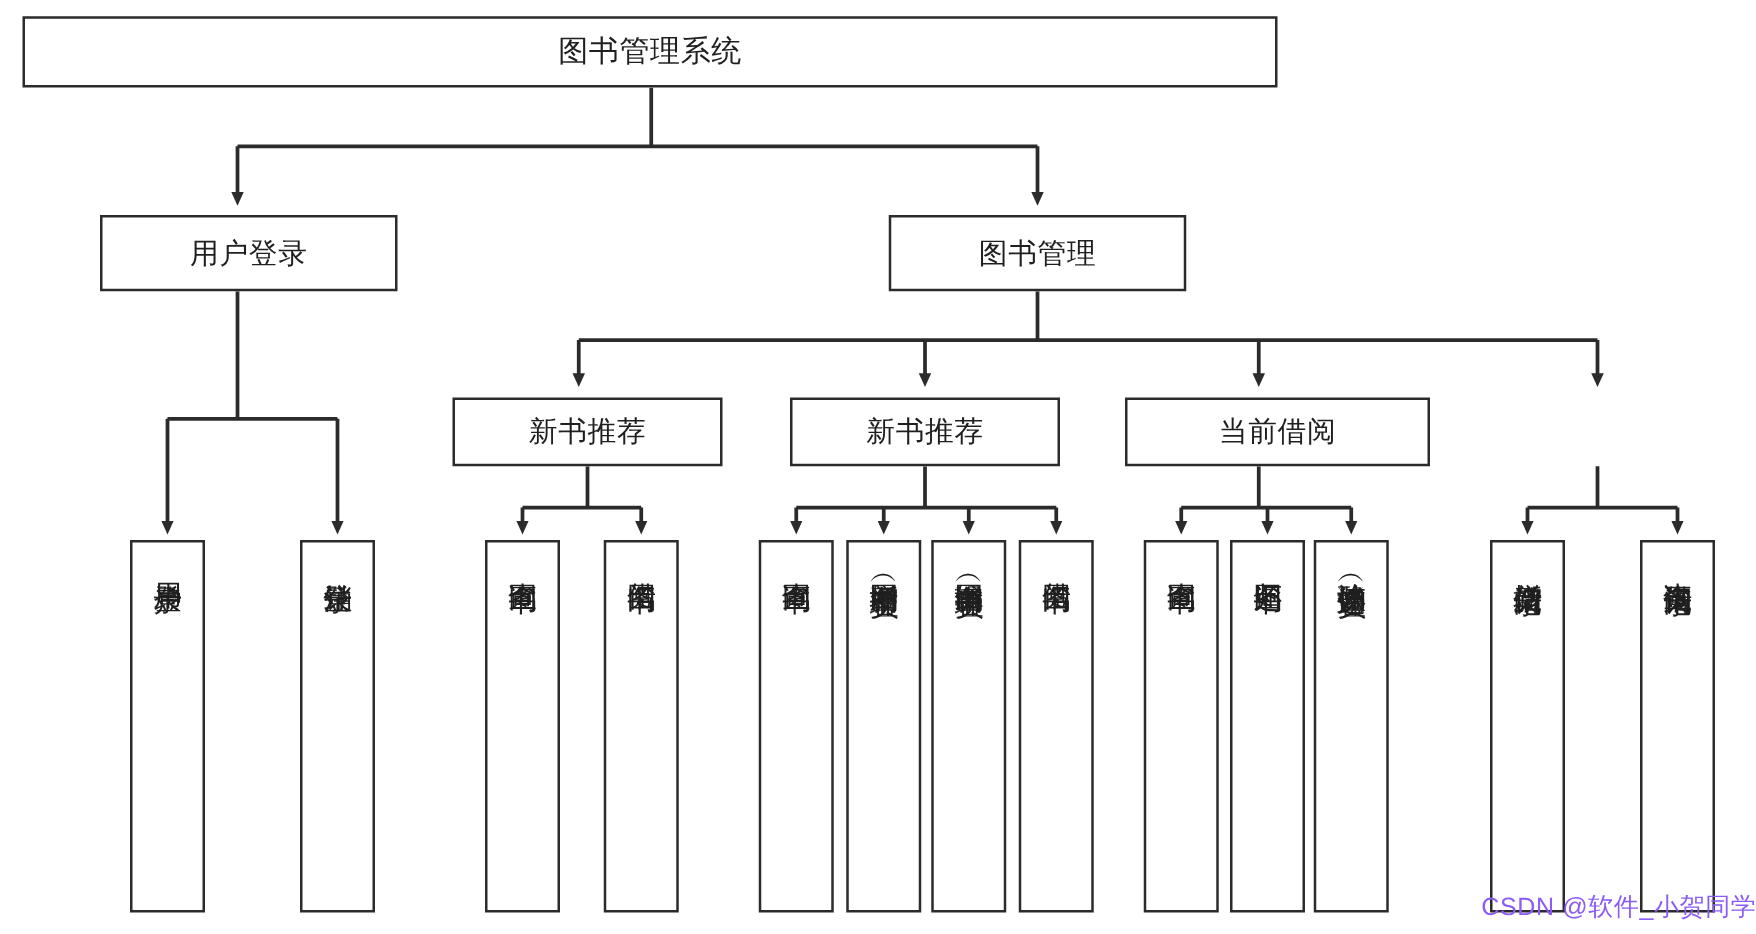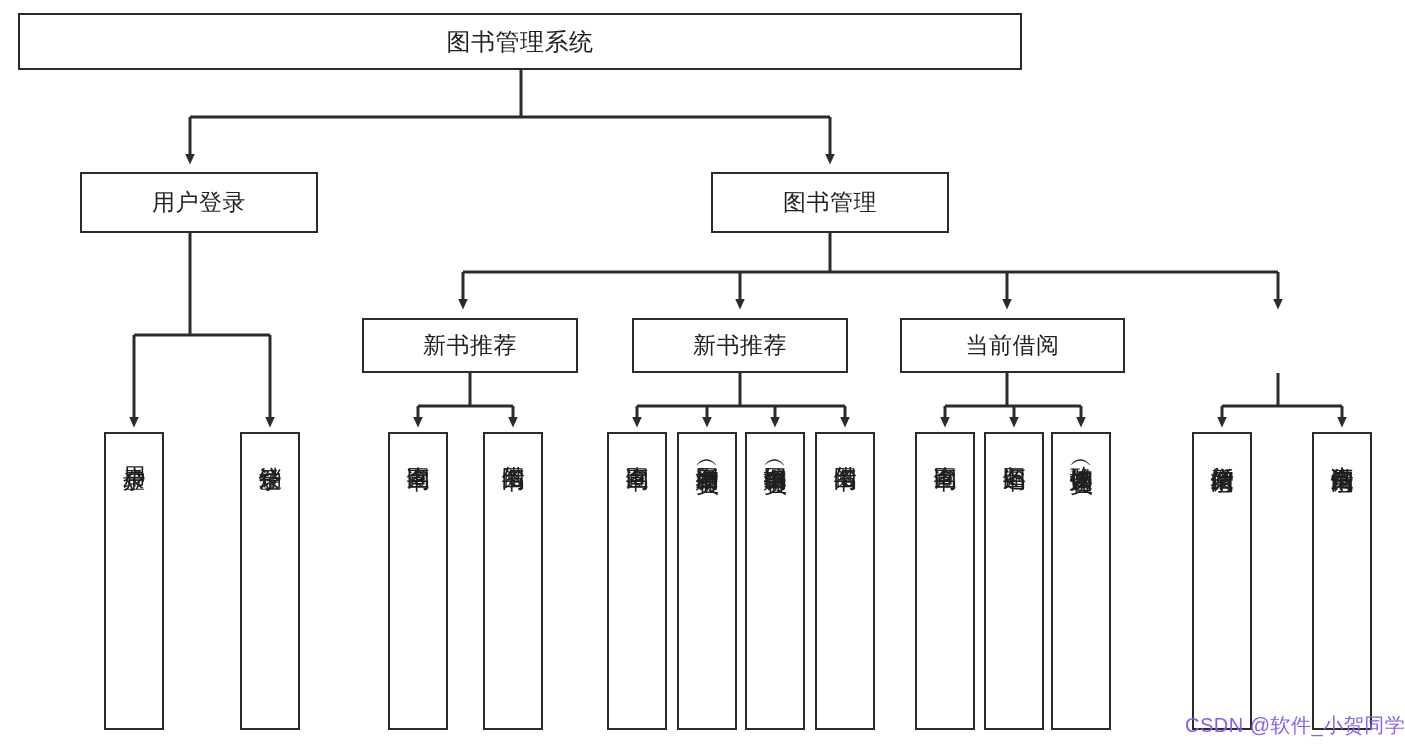--- a/index.html
+++ b/index.html
@@ -137,21 +137,21 @@
   <div class="node horiz" style="left:711px; top:172px; width:238px; height:61px;">
     <span class="label">图书管理</span>
   </div>
 
   <div class="node horiz" style="left:362px; top:318px; width:216px; height:55px;">
     <span class="label">新书推荐</span>
   </div>
   <div class="node horiz" style="left:632px; top:318px; width:216px; height:55px;">
     <span class="label">新书推荐</span>
   </div>
-  <div class="node horiz" style="left:900px; top:318px; width:225px; height:55px;">
+  <div class="node horiz" style="left:900px; top:318px; width:244px; height:55px;">
     <span class="label">当前借阅</span>
   </div>
 
   <div class="node vert" style="left:104px; top:432px; width:60px; height:298px;">
     <span class="label">用户登录</span>
   </div>
   <div class="node vert" style="left:240px; top:432px; width:60px; height:298px;">
     <span class="label">注销登录</span>
   </div>
 

